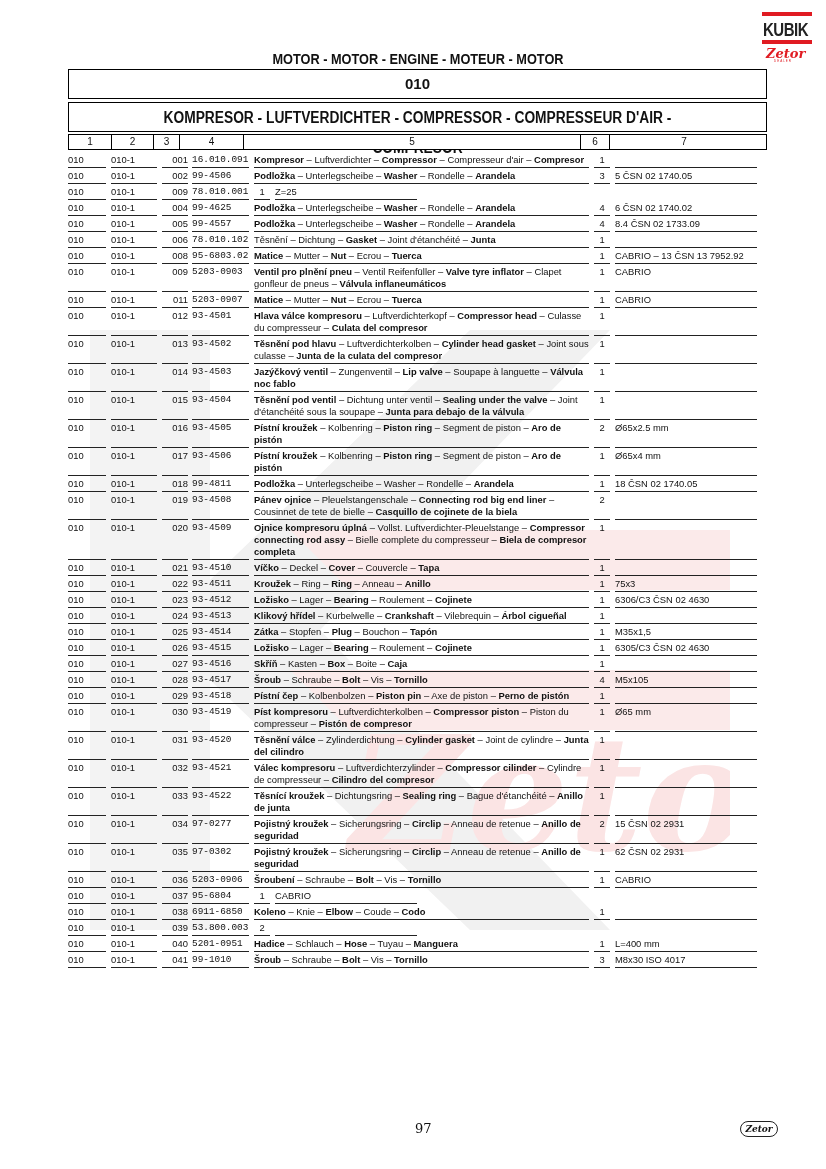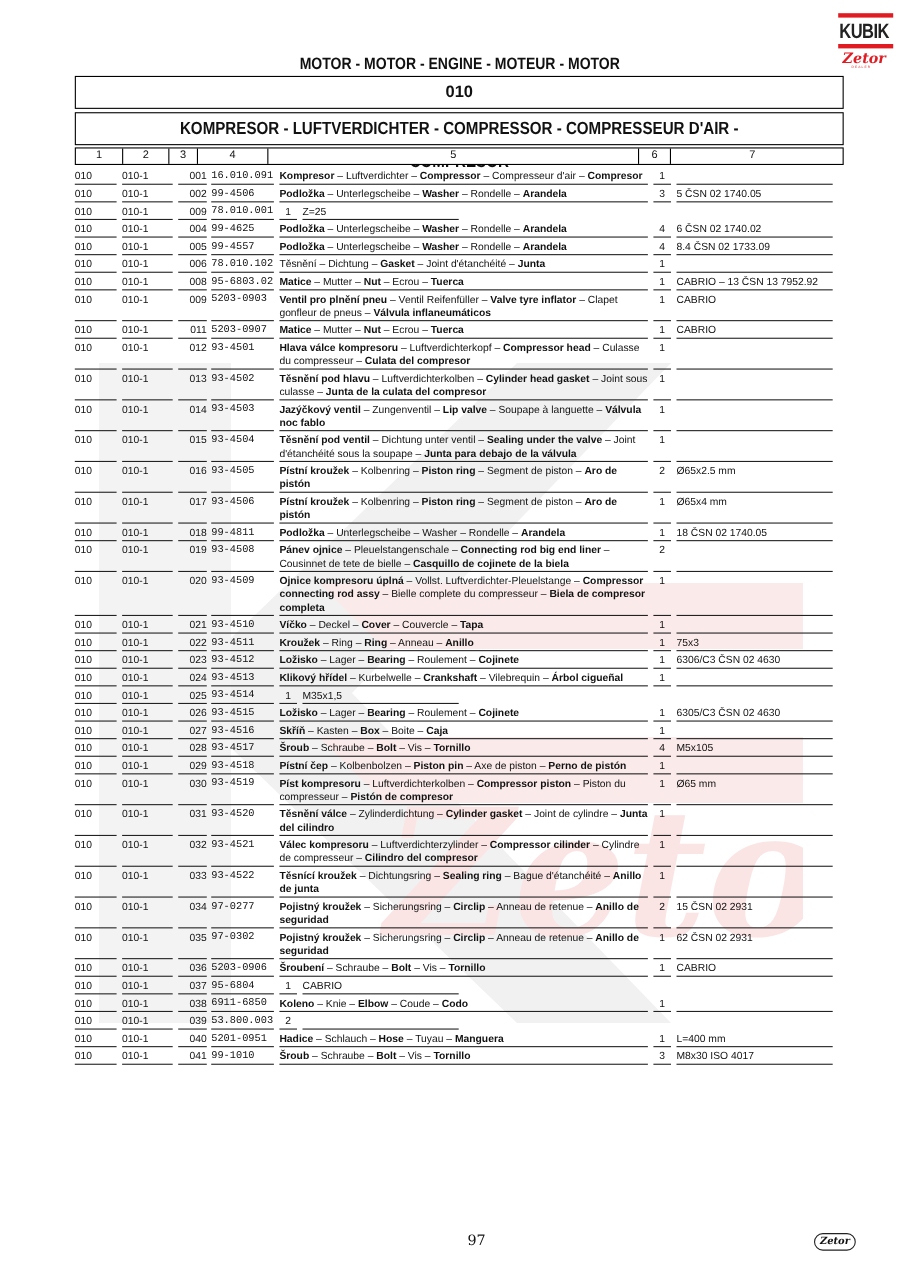--- a/index.html
+++ b/index.html
@@ -25,21 +25,21 @@
     .col-head { position: absolute; left: 68px; top: 134px; height: 14px; border: 1px solid #000; display: flex; z-index: 2; background:#fff; }
     .col-head div { border-right: 1px solid #000; text-align: center; font-size: 10px; line-height: 14px; }
     .col-head div:last-child { border-right: none; }
     .rows { position: absolute; left: 68px; top: 152px; width: 700px; z-index: 1; }
     .row { display: flex; font-size: 9.4px; line-height: 12px; padding-top: 2px; }
     .row .c { border-bottom: 1px solid #222; margin-right: 5px; padding-bottom: 1px; }
     .c1 { width: 38px; } .c2 { width: 46px; } .c3 { width: 26px; margin-right: 4px !important; text-align: right; }
     .c4 { width: 57px; font-family: Liberation Mono, monospace; } .c5 { width: 335px; } .c6 { width: 16px; text-align: center; }
     .c7 { width: 142px; margin-right: 0 !important; }
     .c5 b { font-weight: bold; }
-    .page-num { position: absolute; left: 425px; top: 1121px; font-family: "DejaVu Serif", serif; font-size: 13px; z-index: 2; }
+    .page-num { position: absolute; left: 415px; top: 1121px; font-family: "DejaVu Serif", serif; font-size: 13px; z-index: 2; }
     .footer-logo { position: absolute; left: 740px; top: 1121px; width: 36px; height: 14px; border: 1px solid #222;
                    border-radius: 8px; font-family: "DejaVu Serif", serif; font-style: italic; font-weight: bold;
                    font-size: 9px; line-height: 14px; text-align: center; z-index: 2; }
   </style>
 </head>
 <body>
 
 <svg class="watermark" viewBox="0 0 640 600">
   <polygon points="0,0 120,0 120,600 0,600" fill="#f3f3f3"></polygon>
   <polygon points="120,250 380,0 520,0 230,300 520,600 380,600 120,350" fill="#f1f1f1"></polygon>
@@ -271,20 +271,21 @@
       <div class="c c4">93-4513</div>
       <div class="c c5"><b>Klikový hřídel</b> – <span>Kurbelwelle</span> – <b>Crankshaft</b> – <span>Vilebrequin</span> – <b>Árbol cigueñal</b></div>
       <div class="c c6">1</div>
       <div class="c c7"></div>
     </div>
     <div class="row">
       <div class="c c1">010</div>
       <div class="c c2">010-1</div>
       <div class="c c3">025</div>
       <div class="c c4">93-4514</div>
+      <div class="c c5"><b>Zátka</b> – <span>Stopfen</span> – <b>Plug</b> – <span>Bouchon</span> – <b>Tapón</b></div>
       <div class="c c6">1</div>
       <div class="c c7">M35x1,5</div>
     </div>
     <div class="row">
       <div class="c c1">010</div>
       <div class="c c2">010-1</div>
       <div class="c c3">026</div>
       <div class="c c4">93-4515</div>
       <div class="c c5"><b>Ložisko</b> – <span>Lager</span> – <b>Bearing</b> – <span>Roulement</span> – <b>Cojinete</b></div>
       <div class="c c6">1</div>

